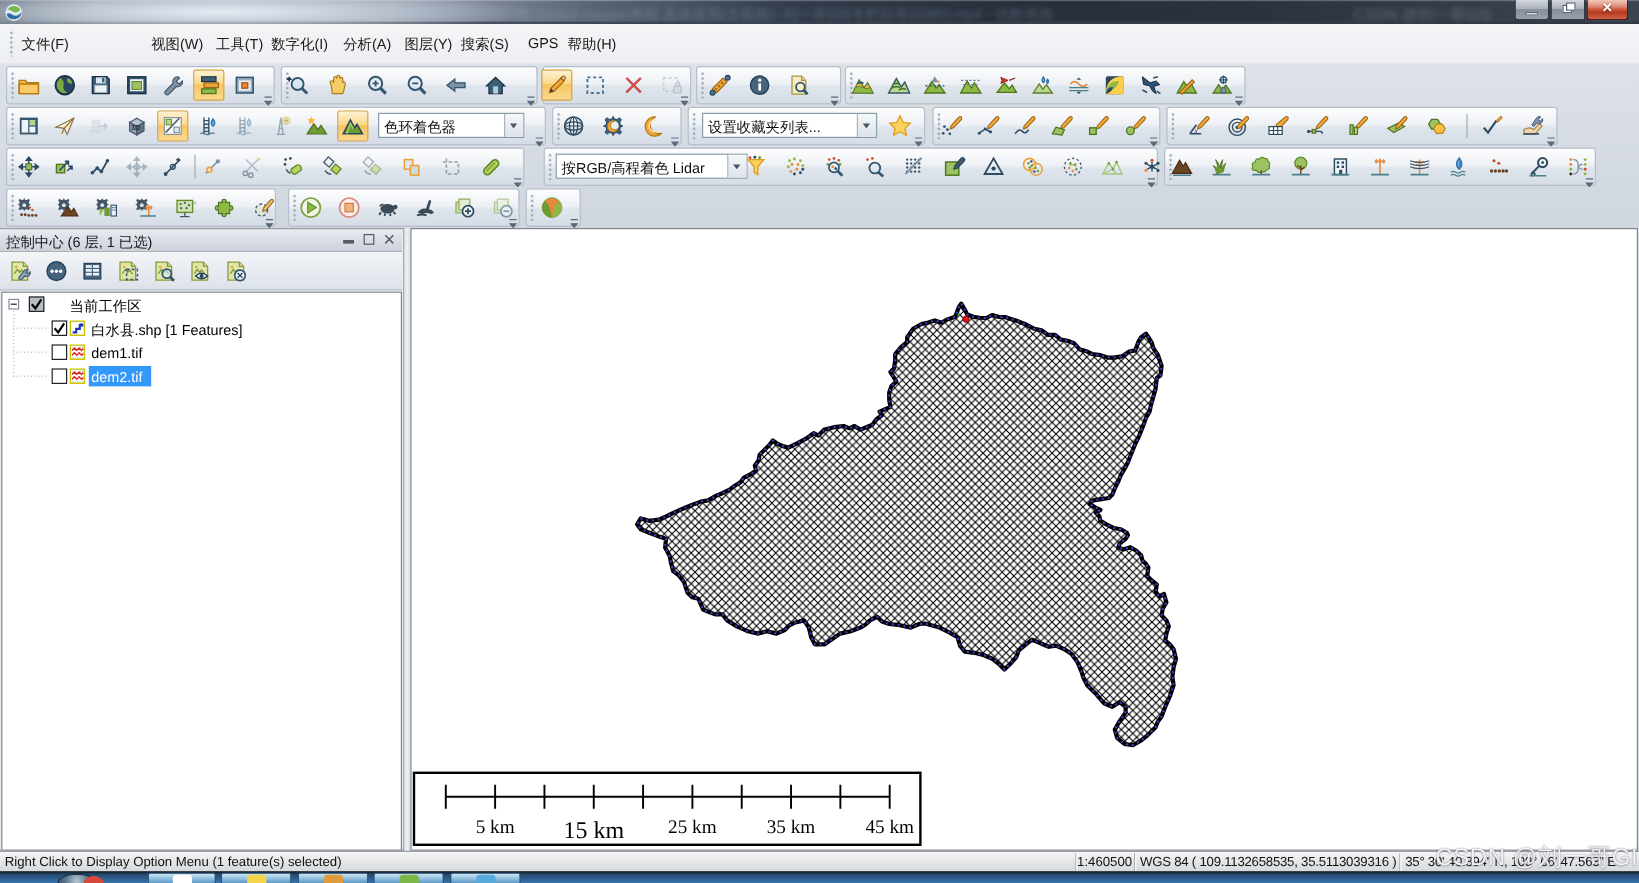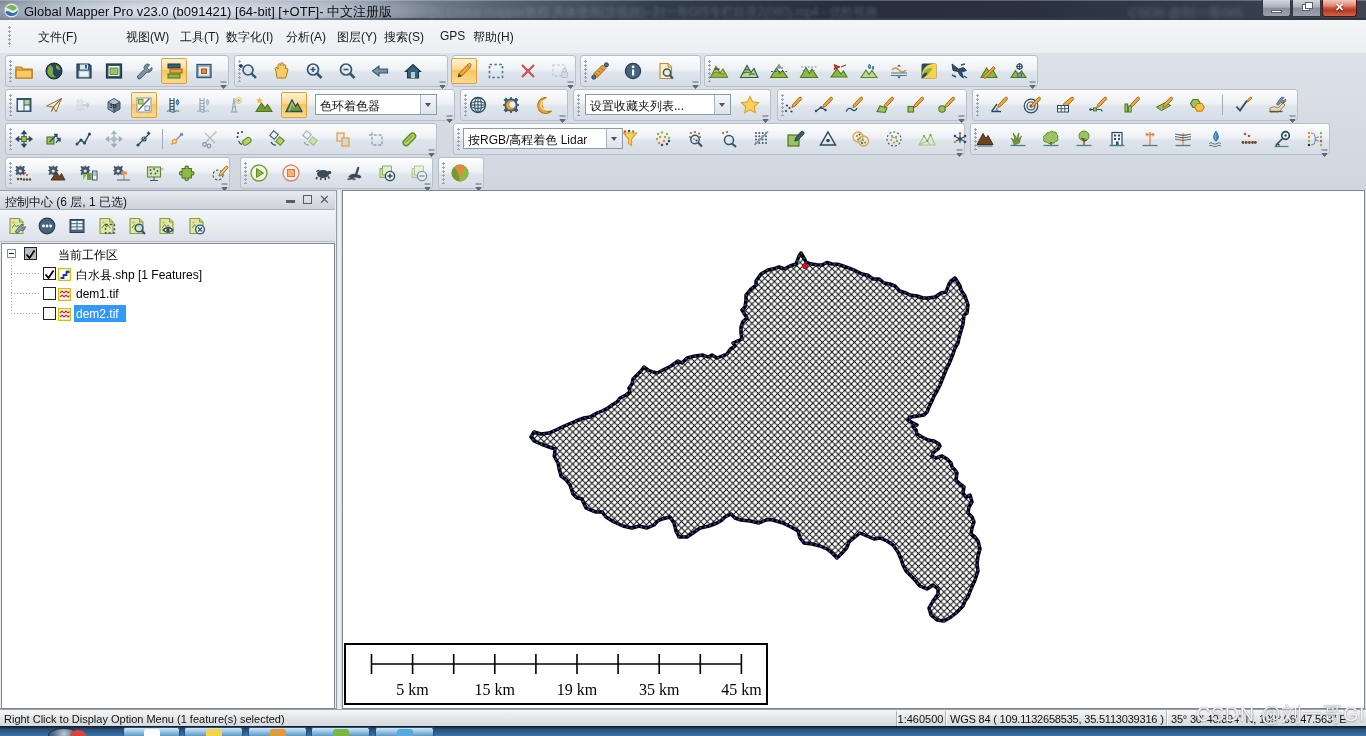--- a/index.html
+++ b/index.html
@@ -23,33 +23,32 @@
 <div class="abs" style="left:0;top:0;width:100%;height:1px;background:rgba(255,255,255,0.25)"></div>
 <div class="abs" style="left:0;top:18px;width:100%;height:2px;background:linear-gradient(90deg,#6a7480,#3a434e 40%,#2f3842)"></div>
 <div class="abs" style="left:0px;top:0px;width:440px;height:20px;background:radial-gradient(ellipse 260px 18px at 185px 10px,rgba(232,238,246,0.95),rgba(200,209,222,0.55) 62%,rgba(0,0,0,0) 100%);"></div>
 <div class="abs" style="left:4px;top:3px;"><svg width="15" height="15" viewBox="0 0 15 15">
         <circle cx="7.5" cy="7.5" r="7" fill="#dfeaf2"></circle>
         <path d="M1.5 9 a6.5 6.5 0 0 0 12.5 -2 q-4 5 -8 2 q-3 -2 -4.5 0z" fill="#2e6da4"></path>
         <path d="M2 5 a6.5 6.5 0 0 1 11 0 q-3 4 -6.5 1.5 q-3 -2 -4.5 -1.5z" fill="#7ab648"></path>
       </svg></div>
 <div class="abs" style="left:430px;top:4px;width:650px;height:14px;color:rgba(175,190,210,0.28);font-size:12px;filter:blur(1.8px);white-space:nowrap;">[5] Global mapper教程 具体使用(含视频)--刘一哥GIS专栏目录2(080).mp4 - 优酷视频</div>
 <div class="abs" style="left:1128px;top:4px;width:140px;height:14px;color:rgba(205,215,228,0.30);font-size:13px;filter:blur(2.2px);white-space:nowrap;">CSDN @刘一哥GIS</div>
-<div class="abs" style="left:24px;top:2.5px;font-size:13px;color:#0b0d10;white-space:nowrap;">Global Mapper Pro v23.0 (b091421) [64-bit] [+OTF]- 中文注册版</div>
 <div class="abs" style="left:1262px;top:0;width:29px;height:17px;background:linear-gradient(180deg,#d3d8de,#aab1ba 45%,#878f9b 50%,#9aa1ac);border:1px solid #2f3743;border-top:none;border-radius:0 0 3px 3px;">
       <div class="abs" style="left:8px;top:10px;width:11px;height:3px;background:#fff;border:1px solid #5a626e;"></div>
     </div>
 <div class="abs" style="left:1292px;top:0;width:29px;height:17px;background:linear-gradient(180deg,#d3d8de,#aab1ba 45%,#878f9b 50%,#9aa1ac);border:1px solid #2f3743;border-top:none;">
       <div class="abs" style="left:9px;top:4px;width:8px;height:7px;background:#fff;border:1px solid #5a626e;"></div>
       <div class="abs" style="left:12px;top:2px;width:8px;height:7px;background:#fff;border:1px solid #5a626e;"></div>
     </div>
 <div class="abs" style="left:1322px;top:0;width:35px;height:17px;background:linear-gradient(180deg,#f0c9bc,#dd8a76 35%,#cb5136 50%,#b63b23 65%,#cf6247);border:1px solid #4a150a;border-top:none;border-radius:0 0 3px 3px;color:#fff;font-weight:bold;font-size:11px;text-align:center;line-height:14px;text-shadow:0 1px 2px #6a1408;">✕</div>
 </div>
 <div class="abs" style="left:0;top:20px;width:1366px;height:33px;background:linear-gradient(180deg,#f4f5f7,#eceef1);">
 <div class="grip" style="left:8px;top:6px;bottom:6px;"></div>
-<div class="menuitem" style="left:38px;text-align:center;">文件(F)</div>
+<div class="menuitem" style="left:18px;text-align:center;">文件(F)</div>
 <div class="menuitem" style="left:74px;margin-top:40px;">编辑(E)</div>
 <div class="menuitem" style="left:126px;">视图(W)</div>
 <div class="menuitem" style="left:180px;">工具(T)</div>
 <div class="menuitem" style="left:226px;">数字化(I)</div>
 <div class="menuitem" style="left:286px;">分析(A)</div>
 <div class="menuitem" style="left:337px;">图层(Y)</div>
 <div class="menuitem" style="left:384px;">搜索(S)</div>
 <div class="menuitem" style="left:440px;">GPS</div>
 <div class="menuitem" style="left:473px;">帮助(H)</div>
 </div>
@@ -952,22 +951,22 @@
           <path d="M107.7 9 v20" stroke="#000" stroke-width="1.6"></path>
           <path d="M148.8 9 v20" stroke="#000" stroke-width="1.6"></path>
           <path d="M189.9 9 v20" stroke="#000" stroke-width="1.6"></path>
           <path d="M231.0 9 v20" stroke="#000" stroke-width="1.6"></path>
           <path d="M272.1 9 v20" stroke="#000" stroke-width="1.6"></path>
           <path d="M313.2 9 v20" stroke="#000" stroke-width="1.6"></path>
           <path d="M354.3 9 v20" stroke="#000" stroke-width="1.6"></path>
           <path d="M395.40000000000003 9 v20" stroke="#000" stroke-width="1.6"></path>
         </svg></div>
 <div class="abs" style="left:31.599999999999994px;top:36px;width:70px;text-align:center;font-family:'Liberation Serif',serif;font-size:16px;color:#000;">5 km</div>
-<div class="abs" style="left:113.80000000000001px;top:36px;width:70px;text-align:center;font-family:'Liberation Serif',serif;font-size:16px;color:#000;">15 km</div>
-<div class="abs" style="left:196.0px;top:36px;width:70px;text-align:center;font-family:'Liberation Serif',serif;font-size:16px;color:#000;">19 km</div>
+<div class="abs" style="left:113.80000000000001px;top:36px;width:70px;text-align:center;font-family:'Liberation Serif',serif;font-size:20px;color:#000;">15 km</div>
+<div class="abs" style="left:196.0px;top:36px;width:70px;text-align:center;font-family:'Liberation Serif',serif;font-size:16px;color:#000;">25 km</div>
 <div class="abs" style="left:278.2px;top:36px;width:70px;text-align:center;font-family:'Liberation Serif',serif;font-size:16px;color:#000;">35 km</div>
 <div class="abs" style="left:360.40000000000003px;top:36px;width:70px;text-align:center;font-family:'Liberation Serif',serif;font-size:16px;color:#000;">45 km</div>
 </div>
 </div>
 <div class="abs" style="left:0;top:709px;width:1366px;height:17px;background:linear-gradient(180deg,#f6f6f6,#e3e4e6 55%,#d8d9dc);border-top:1px solid #9aa0a6;">
 <div class="abs" style="left:4px;top:2.5px;font-size:11px;color:#111;">Right Click to Display Option Menu (1 feature(s) selected)</div>
 <div class="abs" style="left:896px;top:1px;width:1px;height:15px;background:#aeb2b8;"></div>
 <div class="abs" style="left:897px;top:1px;width:1px;height:15px;background:#fdfdfd;"></div>
 <div class="abs" style="left:945px;top:1px;width:1px;height:15px;background:#aeb2b8;"></div>
 <div class="abs" style="left:946px;top:1px;width:1px;height:15px;background:#fdfdfd;"></div>

